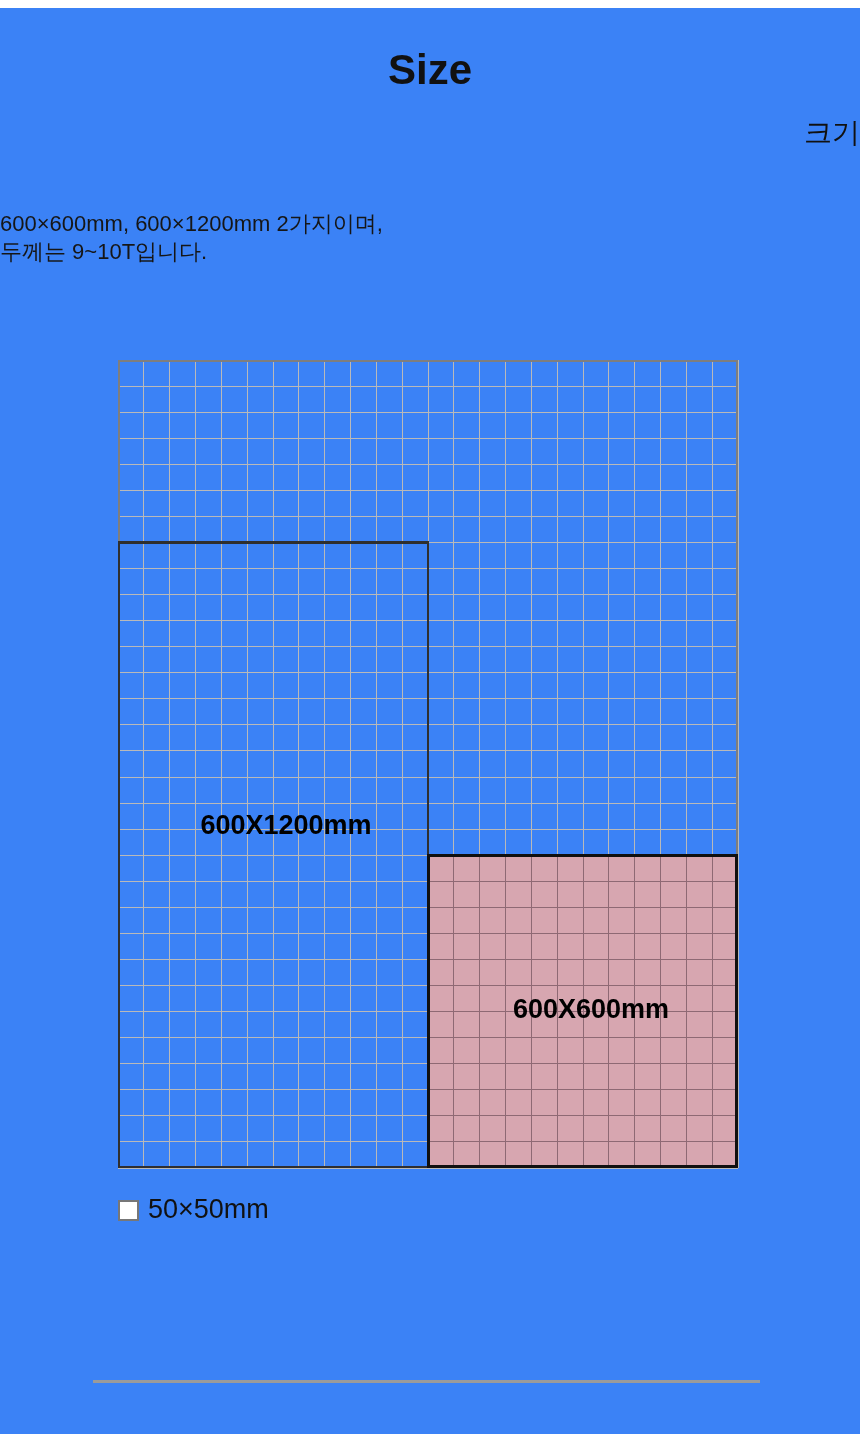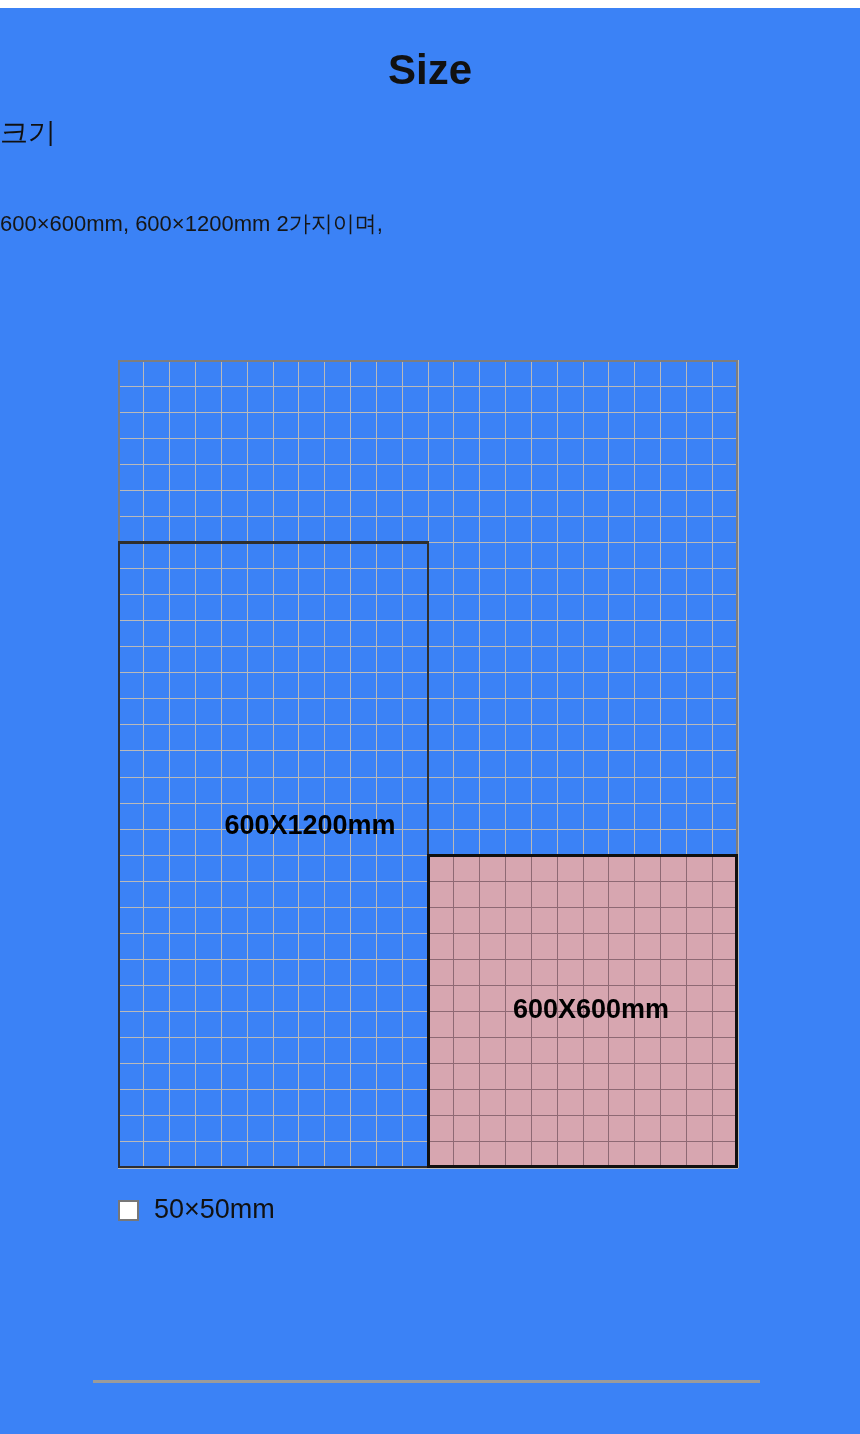--- a/index.html
+++ b/index.html
@@ -25,21 +25,21 @@
     font-size: 42px;
     font-weight: 700;
     color: #111111;
     line-height: 1.0;
   }
   .subtitle {
     position: absolute;
     top: 110px;
     left: 0;
     width: 100%;
-    text-align: left;
+    text-align: right;
     font-size: 28px;
     font-weight: 500;
     color: #111111;
     line-height: 1.1;
   }
   .description {
     position: absolute;
     top: 202px;
     left: 0;
     width: 100%;
@@ -63,36 +63,36 @@
   }
   .rect-label {
     position: absolute;
     text-align: center;
     font-size: 27px;
     font-weight: 700;
     color: #000000;
     line-height: 32px;
   }
   .rect-label.label-1200 {
-    left: 128px;
+    left: 104px;
     top: 801px;
     width: 364px;
   }
   .rect-label.label-600 {
     left: 428px;
     top: 985px;
     width: 326px;
   }
   .legend {
     position: absolute;
     left: 118px;
     top: 1188px;
     display: flex;
     align-items: center;
-    gap: 15px;
+    gap: 9px;
   }
   .legend-swatch {
     width: 21px;
     height: 21px;
     box-sizing: border-box;
     border: 2px solid #777777;
     background: #ffffff;
   }
   .legend-text {
     font-size: 27px;
@@ -114,20 +114,21 @@
 <body>
 
 <div class="page">
 
   <div class="title">Size</div>
 
   <div class="subtitle">크기</div>
 
   <div class="description">
     <div>600×600mm, 600×1200mm 2가지이며,</div>
+    <div>두께는 9~10T입니다.</div>
   </div>
 
   <div class="diagram">
     <svg id="grid-svg" viewBox="0 0 620 808">
         <line x1="0" y1="0" x2="0" y2="808" stroke="#b9b9b9" stroke-width="1" shape-rendering="crispEdges"></line>
         <line x1="25.833333333333332" y1="0" x2="25.833333333333332" y2="808" stroke="#b9b9b9" stroke-width="1" shape-rendering="crispEdges"></line>
         <line x1="51.666666666666664" y1="0" x2="51.666666666666664" y2="808" stroke="#b9b9b9" stroke-width="1" shape-rendering="crispEdges"></line>
         <line x1="77.5" y1="0" x2="77.5" y2="808" stroke="#b9b9b9" stroke-width="1" shape-rendering="crispEdges"></line>
         <line x1="103.33333333333333" y1="0" x2="103.33333333333333" y2="808" stroke="#b9b9b9" stroke-width="1" shape-rendering="crispEdges"></line>
         <line x1="129.16666666666666" y1="0" x2="129.16666666666666" y2="808" stroke="#b9b9b9" stroke-width="1" shape-rendering="crispEdges"></line>

